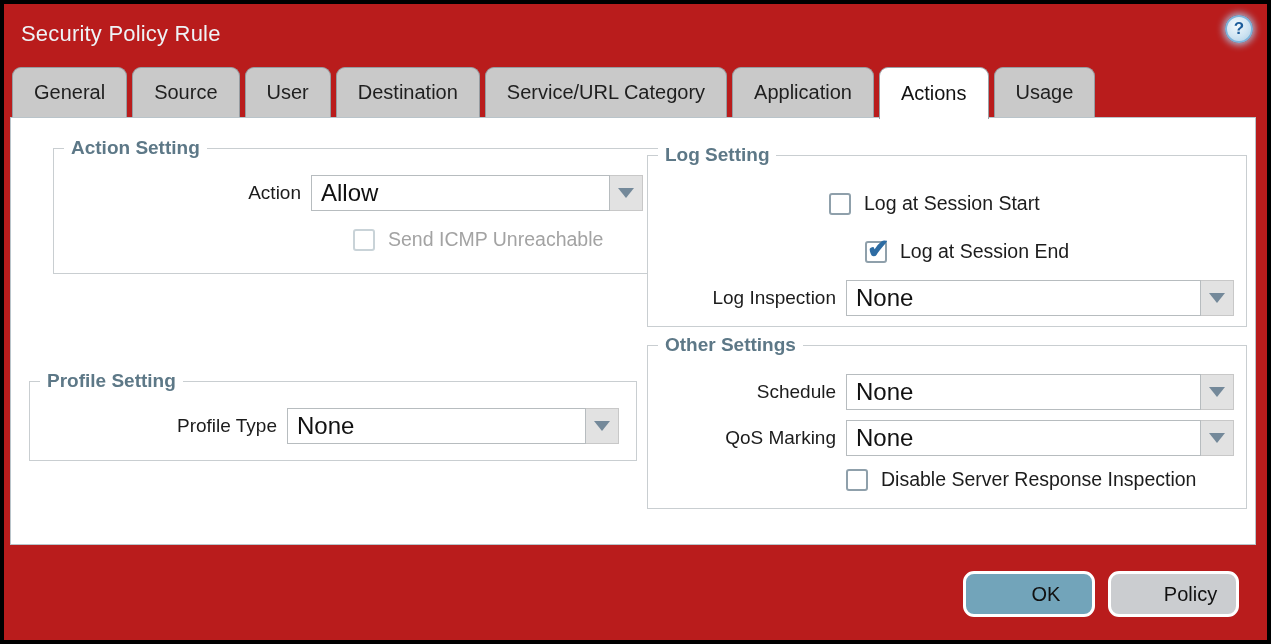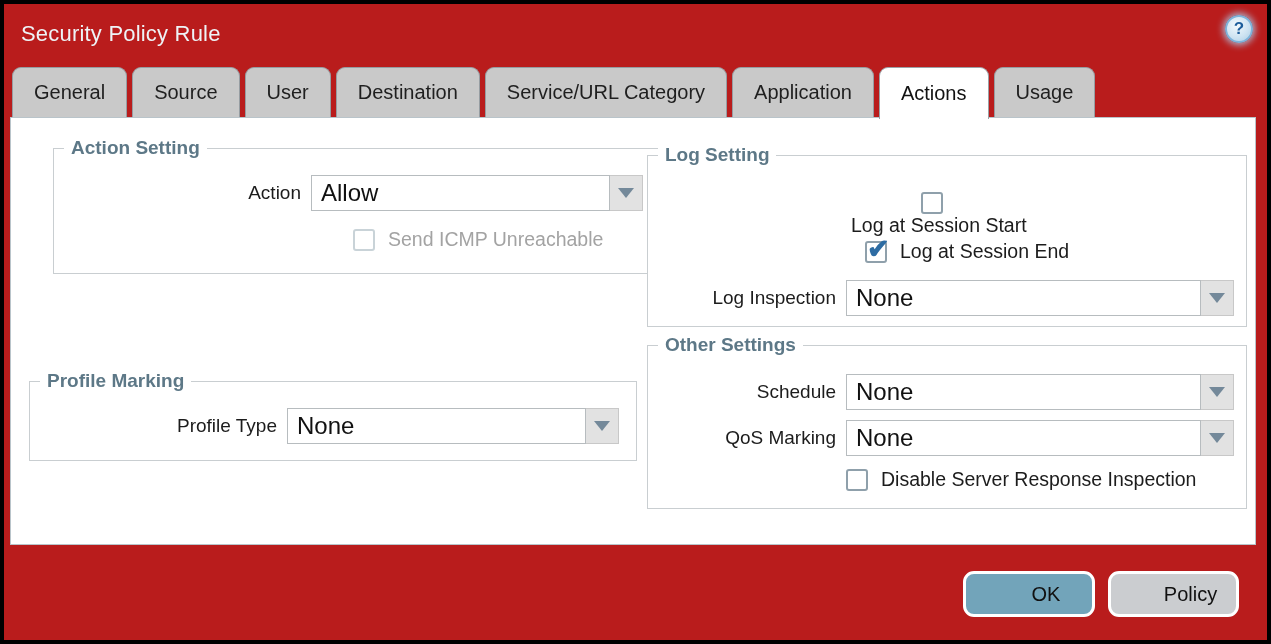--- a/index.html
+++ b/index.html
@@ -140,33 +140,33 @@
           <div class="dd-arrow"></div>
         </div>
       </div>
       <div class="cb-row" style="left:259px; top:79px;padding-left:40px;">
         <div class="cb disabled"></div>
         <div class="cb-label disabled">Send ICMP Unreachable</div>
       </div>
     </div>
 
     <div class="fieldset fs-profile">
-      <div class="legend">Profile Marking</div>
+      <div class="legend">Profile Setting</div>
       <div class="form-label" style="left:0; top:26px; width:247px;">Profile Type</div>
       <div class="dropdown" style="left:257px; top:26px; width:332px;">
         <div class="dd-value">None</div>
         <div class="dd-btn">
           <div class="dd-arrow"></div>
         </div>
       </div>
     </div>
 
     <div class="fieldset fs-log">
       <div class="legend">Log Setting</div>
-      <div class="cb-row" style="left:190px; top:36px;flex-direction:column;">
+      <div class="cb-row" style="left:181px; top:36px;">
         <div class="cb"></div>
         <div class="cb-label">Log at Session Start</div>
       </div>
       <div class="cb-row" style="left:198px; top:84px;padding-left:19px;">
         <div class="cb checked"></div>
         <div class="cb-label">Log at Session End</div>
       </div>
       <div class="form-label" style="left:0; top:124px; width:188px;">Log Inspection</div>
       <div class="dropdown" style="left:198px; top:124px; width:388px;">
         <div class="dd-value">None</div>

